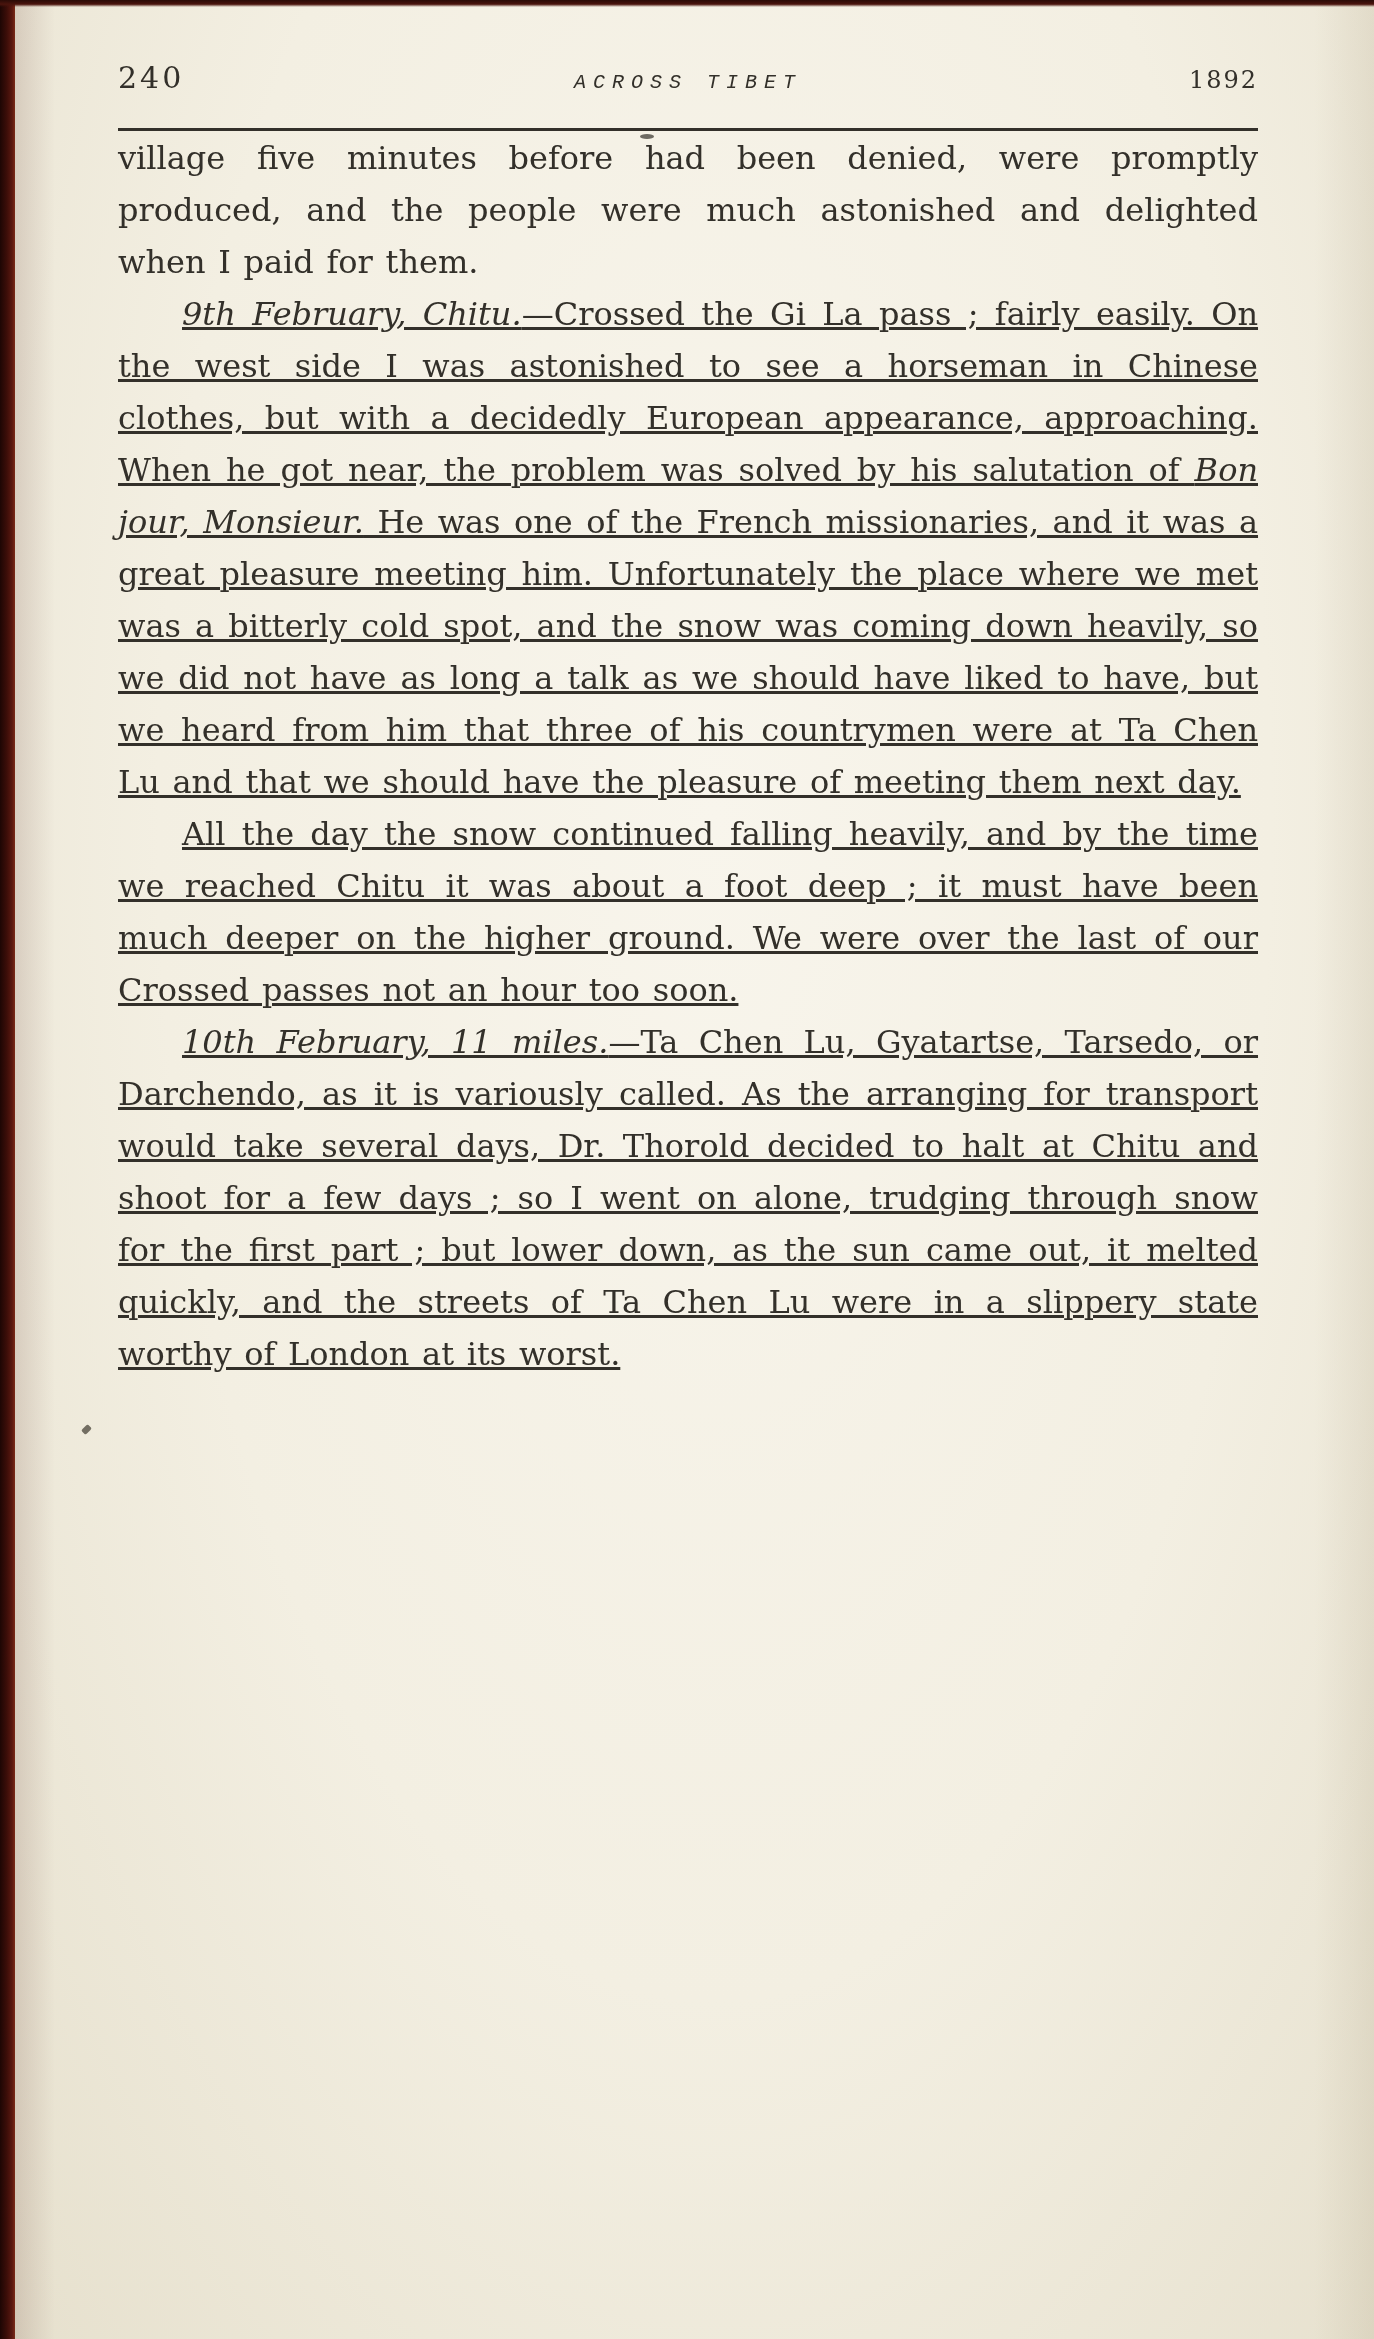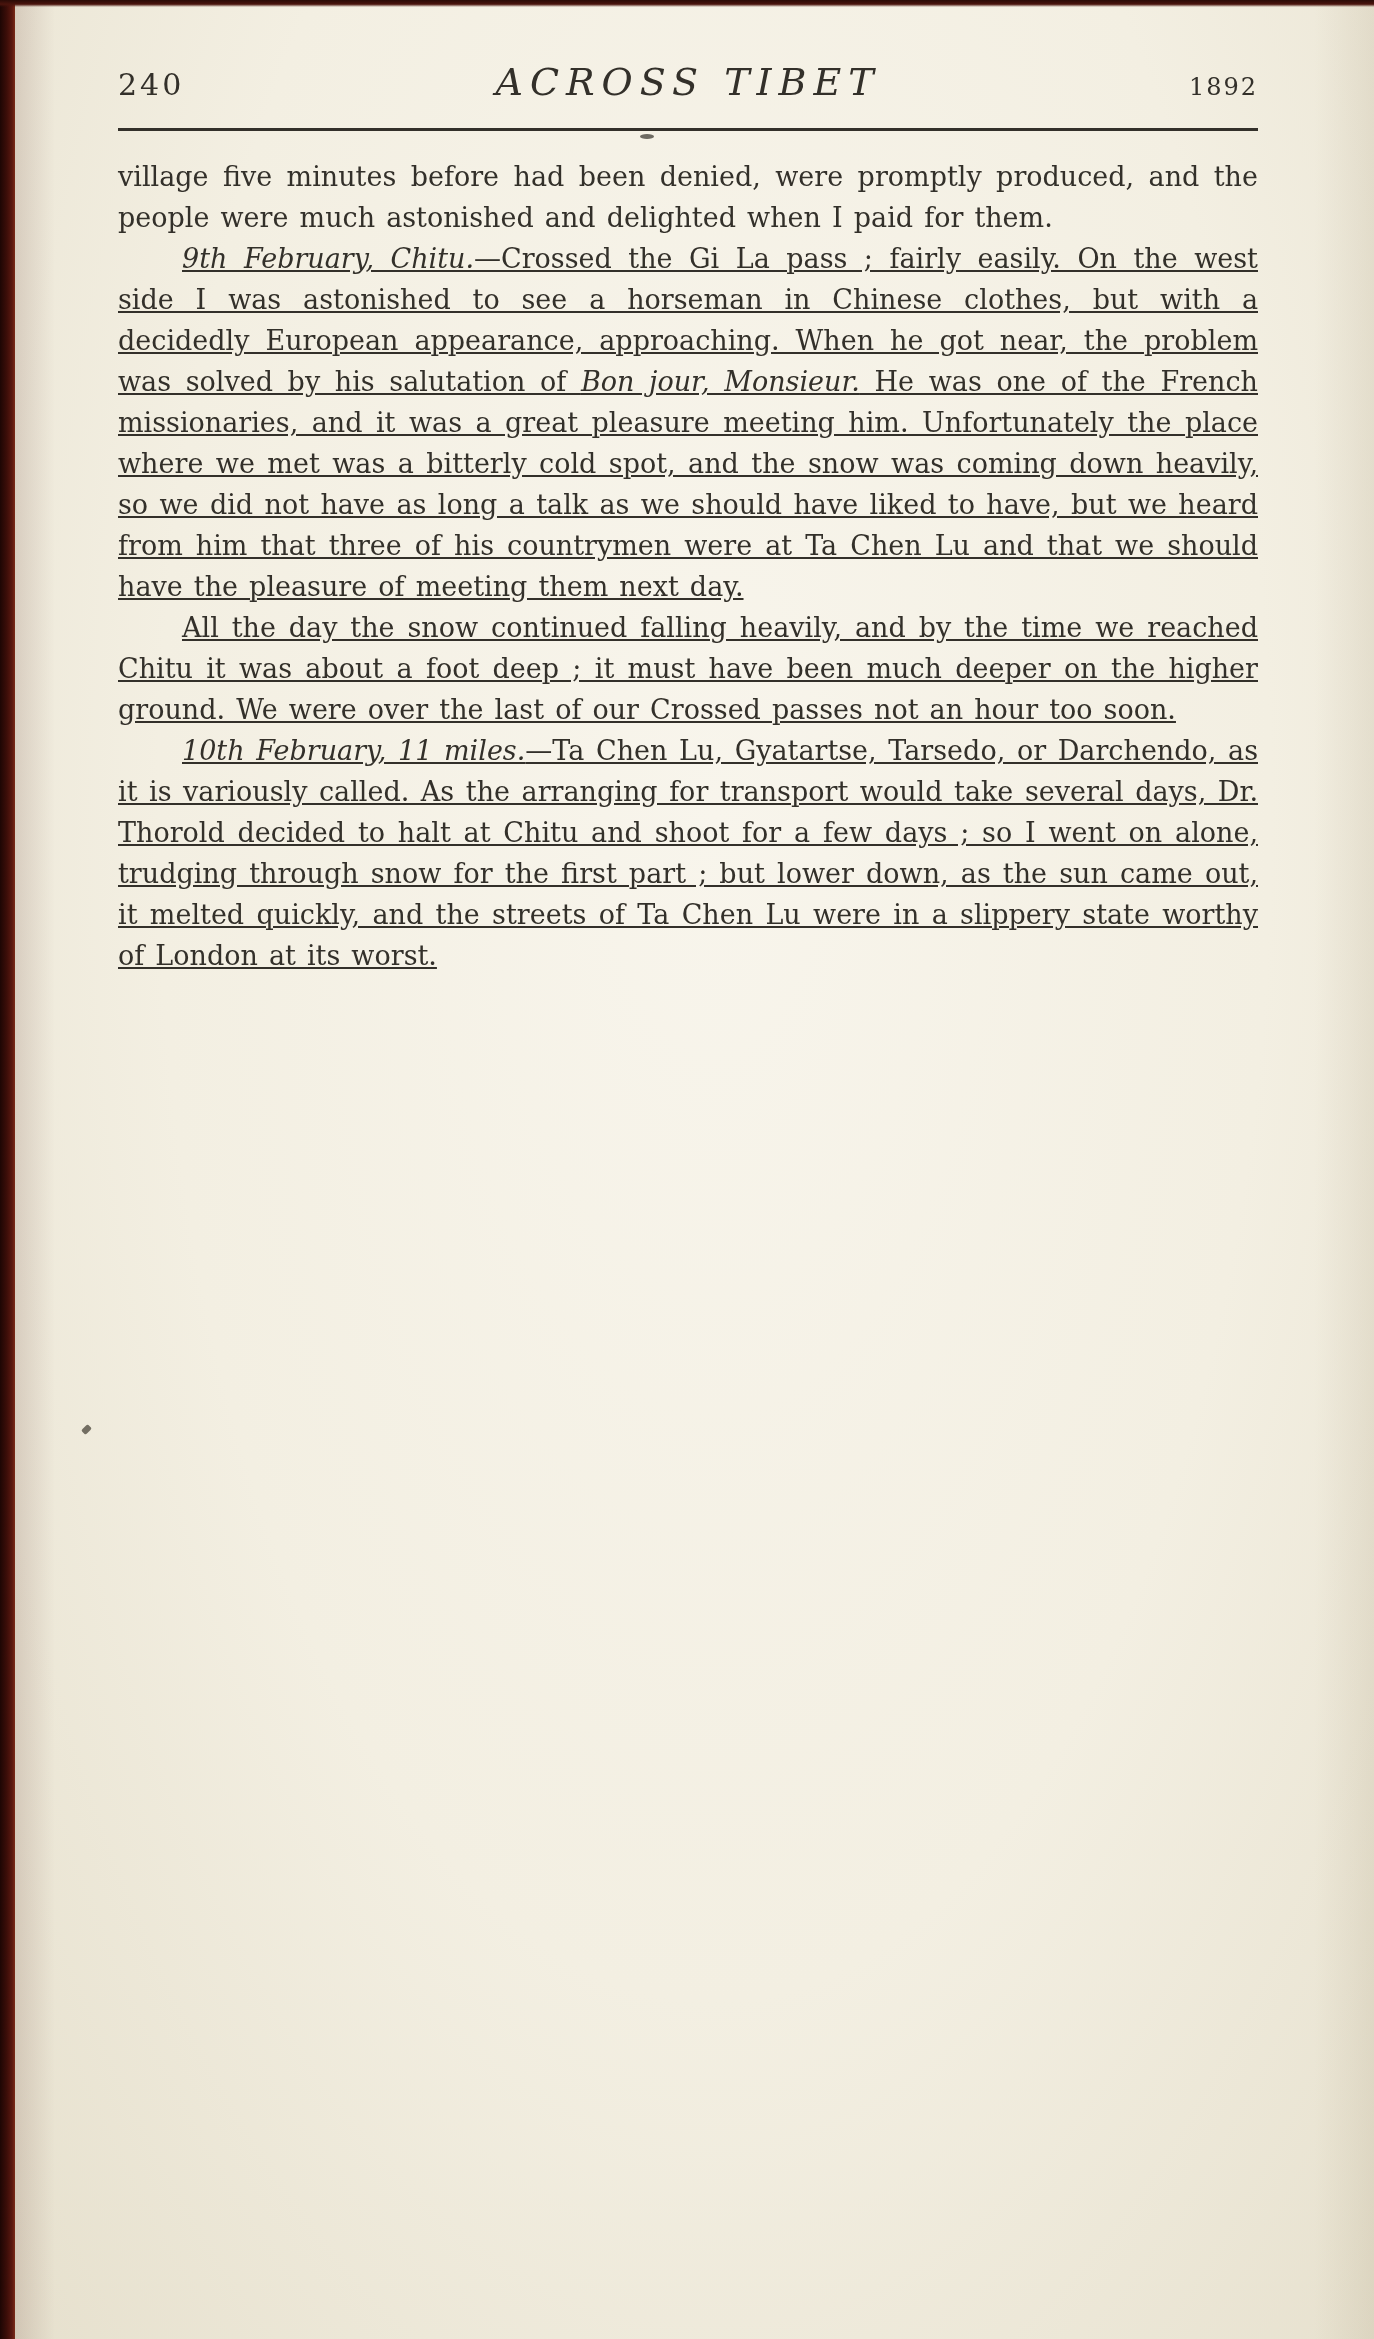--- a/index.html
+++ b/index.html
@@ -33,35 +33,35 @@
   }
 
   .page-header{
     position:absolute; left:118px; width:1140px; top:60px;
     display:flex; align-items:baseline;
   }
   .page-header .cell{flex:1 1 0;}
   .page-header .cell.center{flex:0 0 auto; text-align:center;}
   .page-header .cell.right{text-align:right;}
   .pagenum{font-size:30px; letter-spacing:3px;}
-  .running-title{font-size:38px; font-style:italic; letter-spacing:7px;}
+  .running-title{font-size:20px; font-style:italic; letter-spacing:7px;font-family:Liberation Mono, monospace;}
   .year{font-size:24px; letter-spacing:2px;}
 
   .header-rule{
     position:absolute; left:118px; width:1140px; top:128px; height:3px;
     background:var(--ink);
   }
   .rule-smudge{
     position:absolute; left:640px; top:134px; width:14px; height:5px;
     background:rgba(51,48,42,0.7); border-radius:50%;
   }
 
   .body-text{
-    position:absolute; left:118px; width:1140px; top:156px;
-    font-size:27px; line-height:41px; text-align:justify;
+    position:absolute; left:118px; width:1140px; top:132px;
+    font-size:32px; line-height:52px; text-align:justify;
   }
   .body-text p{margin:0; word-spacing:2.5px;}
   .body-text p.indent{text-indent:64px;text-decoration:underline;}
   .body-text i{font-style:italic;}
 
   .ink-speck{
     position:absolute; left:82px; top:1425px; width:9px; height:9px;
     background:#4a443a; border-radius:2px;
     transform:rotate(45deg) scaleX(0.7);
     opacity:0.75;

